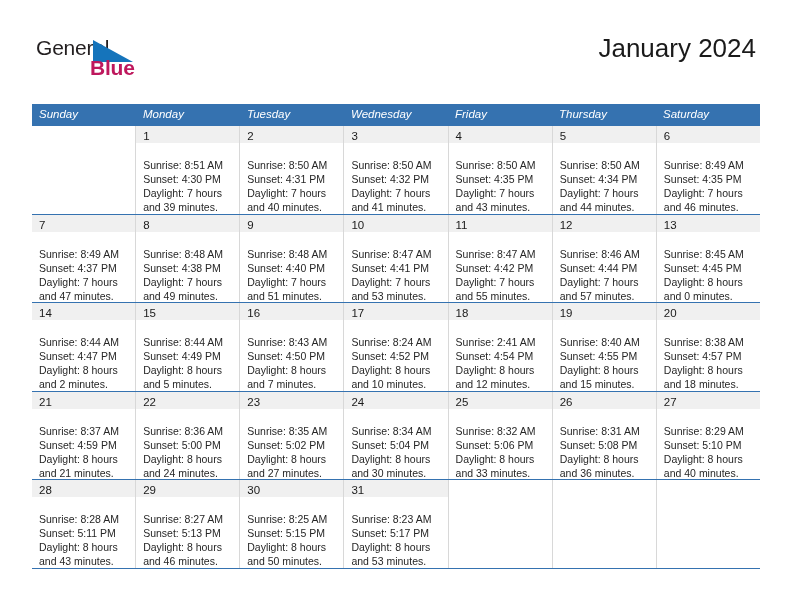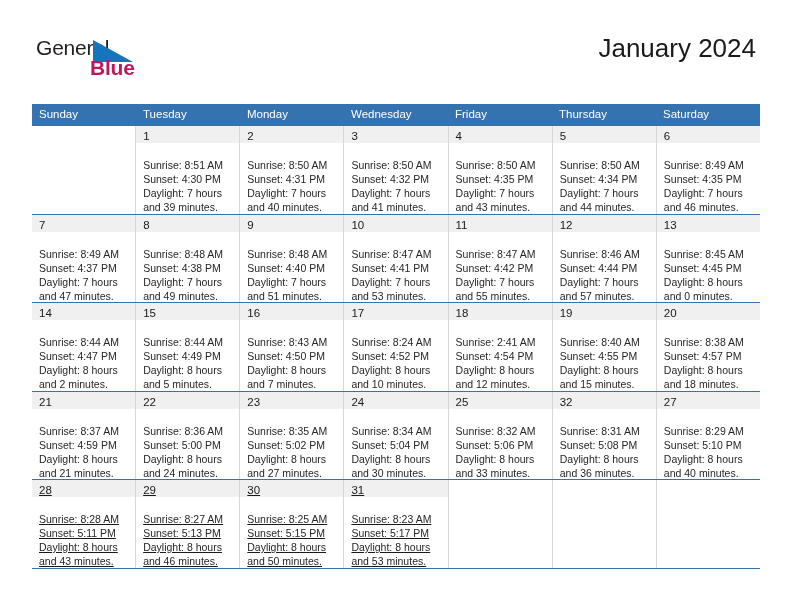--- a/index.html
+++ b/index.html
@@ -102,30 +102,30 @@
   }
   .weekday {
     flex: 1 1 0;
     color: #ffffff;
     font-size: 11.5px;
     line-height: 21px;
     padding-left: 7px;
     box-sizing: border-box;
     white-space: nowrap;
     overflow: hidden;
+    font-style: italic;
   }
 
   .week {
     display: flex;
     border-top: 1.6px solid #3572b0;
     height: 87.5px;
   }
   .week:last-child {
     border-bottom: 1.6px solid #3572b0;
-    text-decoration: underline;
   }
 
   .day {
     flex: 1 1 0;
     box-sizing: border-box;
     border-right: 1px solid #d8d8d8;
     position: relative;
     overflow: hidden;
   }
   .day:last-child {
@@ -176,22 +176,22 @@
       <span class="logo-blue">Blue</span>
     </div>
 
     <div class="title">January 2024</div>
   </div>
 
   <div class="calendar">
 
     <div class="weekdays">
       <div class="weekday">Sunday</div>
+      <div class="weekday">Monday</div>
       <div class="weekday">Tuesday</div>
-      <div class="weekday">Monday</div>
       <div class="weekday">Wednesday</div>
       <div class="weekday">Friday</div>
       <div class="weekday">Thursday</div>
       <div class="weekday">Saturday</div>
     </div>
 
     <div id="weeks-container">
         <div class="week">
           <div class="day empty">
             <div class="daynum-band"><span class="daynum"></span></div>
@@ -421,21 +421,21 @@
           <div class="day shaded">
             <div class="daynum-band"><span class="daynum">25</span></div>
             <div class="day-info">
               <div>Sunrise: 8:32 AM</div>
               <div>Sunset: 5:06 PM</div>
               <div>Daylight: 8 hours</div>
               <div>and 33 minutes.</div>
             </div>
           </div>
           <div class="day shaded">
-            <div class="daynum-band"><span class="daynum">32</span></div>
+            <div class="daynum-band"><span class="daynum">26</span></div>
             <div class="day-info">
               <div>Sunrise: 8:31 AM</div>
               <div>Sunset: 5:08 PM</div>
               <div>Daylight: 8 hours</div>
               <div>and 36 minutes.</div>
             </div>
           </div>
           <div class="day shaded">
             <div class="daynum-band"><span class="daynum">27</span></div>
             <div class="day-info">

